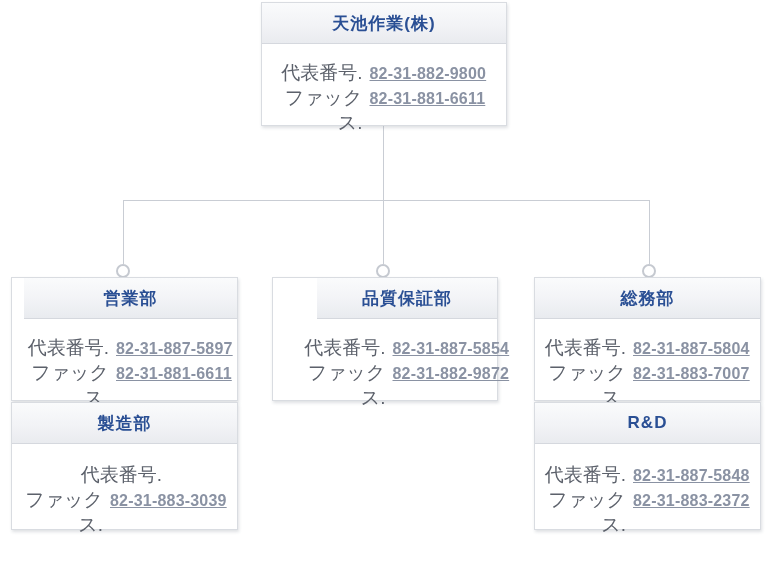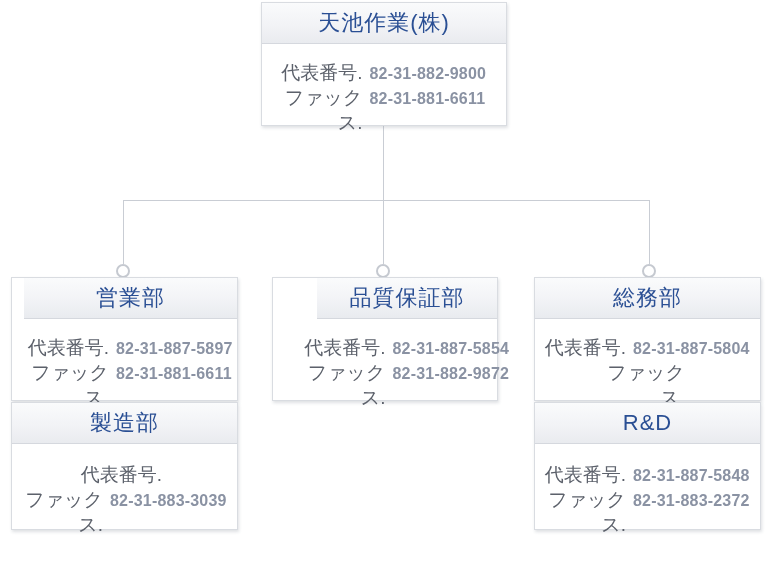--- a/index.html
+++ b/index.html
@@ -30,22 +30,22 @@
     height: 40px;
     flex: 0 0 40px;
     background: linear-gradient(to bottom, #fafbfc 0%, #f2f3f6 55%, #e9ebef 100%);
     border-bottom: 1px solid #d5d8de;
     display: flex;
     align-items: center;
     justify-content: center;
   }
   .box-title {
     color: #2a4f94;
-    font-size: 22px;
-    font-weight: normal;
+    font-size: 17px;
+    font-weight: bold;
     letter-spacing: 1px;
   }
   .box-body {
     flex: 1 1 auto;
     display: flex;
     flex-direction: column;
     align-items: center;
     justify-content: center;
   }
   .contact-row {
@@ -61,20 +61,21 @@
     font-size: 19px;
     margin-right: 7px;
   }
   .contact-value {
     color: #8a92a3;
     font-size: 16px;
     font-weight: bold;
     letter-spacing: 0.2px;
     text-align: left;
     min-width: 118px;
+    text-decoration: underline;
   }
 
   
   .box-root  { left: 261px; top: 2px;   width: 246px; height: 124px; }
   .box-sales { left: 11px;  top: 277px; width: 227px; height: 124px; padding-left: 12px; }
   .box-mfg   { left: 11px;  top: 402px; width: 227px; height: 128px; }
   .box-qa    { left: 272px; top: 277px; width: 226px; height: 124px; padding-left: 44px; }
   .box-ga    { left: 534px; top: 277px; width: 227px; height: 124px; }
   .box-rnd   { left: 534px; top: 402px; width: 227px; height: 128px; }
 
@@ -182,20 +183,21 @@
     <div class="box-header">
       <span class="box-title">総務部</span>
     </div>
     <div class="box-body">
       <div class="contact-row">
         <span class="contact-label">代表番号.</span>
         <span class="contact-value">82-31-887-5804</span>
       </div>
       <div class="contact-row">
         <span class="contact-label">ファックス.</span>
+        <span class="contact-value">82-31-883-7007</span>
       </div>
     </div>
   </div>
 
   <div class="org-box box-rnd">
     <div class="box-header">
       <span class="box-title">R&amp;D</span>
     </div>
     <div class="box-body">
       <div class="contact-row">

